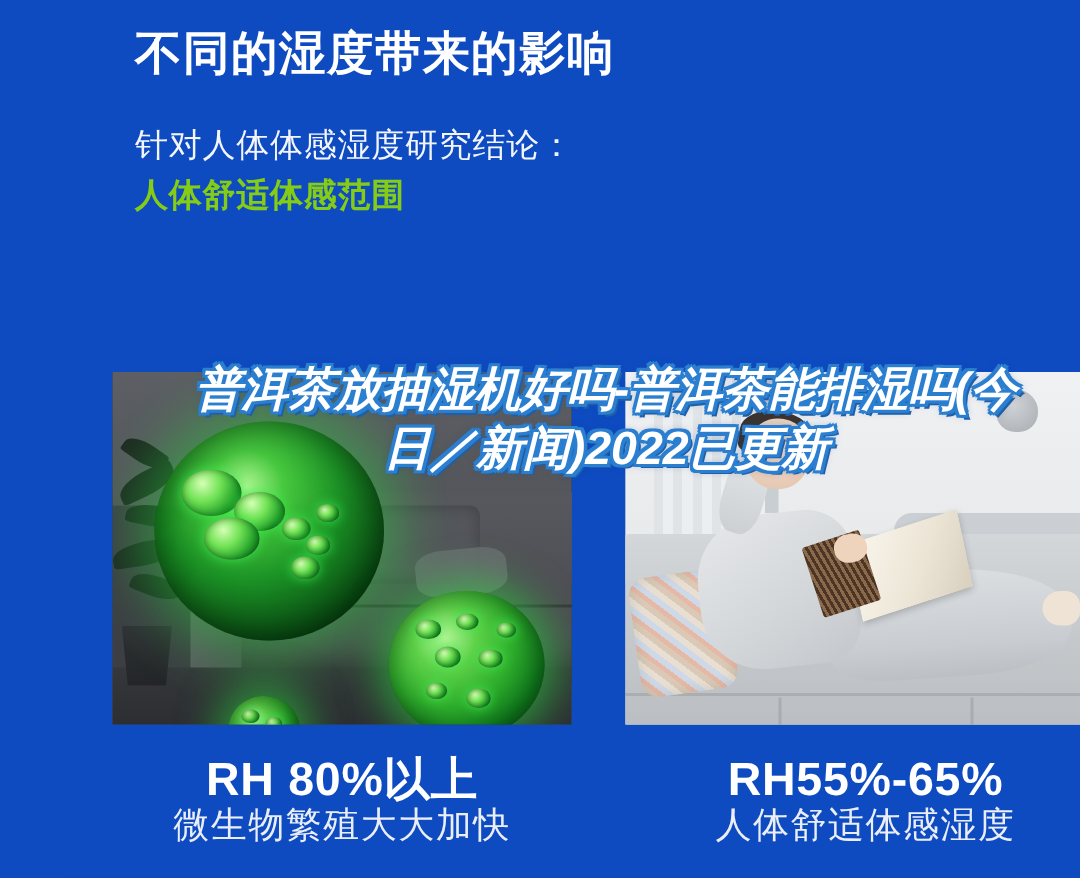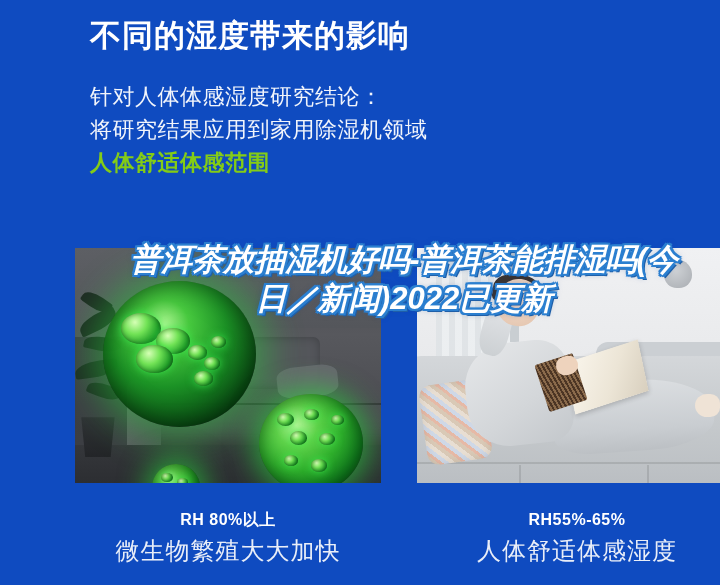--- a/index.html
+++ b/index.html
@@ -310,21 +310,21 @@
   
   .caption {
     position: absolute;
     text-align: center;
     width: 300px;
   }
   #caption-left  { left: 34px;  top: 505px; }
   #caption-right { left: 383px; top: 505px; }
   .caption .cap-main {
     display: block;
-    font-size: 16px;
+    font-size: 31px;
     font-weight: bold;
     color: #ffffff;
     letter-spacing: 0.5px;
     line-height: 30px;
   }
   .caption .cap-sub {
     display: block;
     font-size: 24px;
     color: #e9eef8;
     line-height: 28px;
@@ -334,21 +334,20 @@
 </style>
 </head>
 <body>
 
 <div id="poster">
 
   <div class="headline">不同的湿度带来的影响</div>
 
   <div class="body-lines">
     <span class="ln">针对人体体感湿度研究结论：</span>
-    <span class="ln">将研究结果应用到家用除湿机领域</span>
     <span class="ln bold-line">人体舒适体感范围</span>
   </div>
 
   <div class="panel" id="panel-left">
     <div class="room-dark">
       <div class="wall"></div>
       <div class="sofa-back"></div>
       <div class="sofa"></div>
       <div class="cushion" style="left:24%;top:38%;width:27%;height:22%;"></div>
       <div class="cushion" style="left:53%;top:38%;width:27%;height:22%;"></div>

